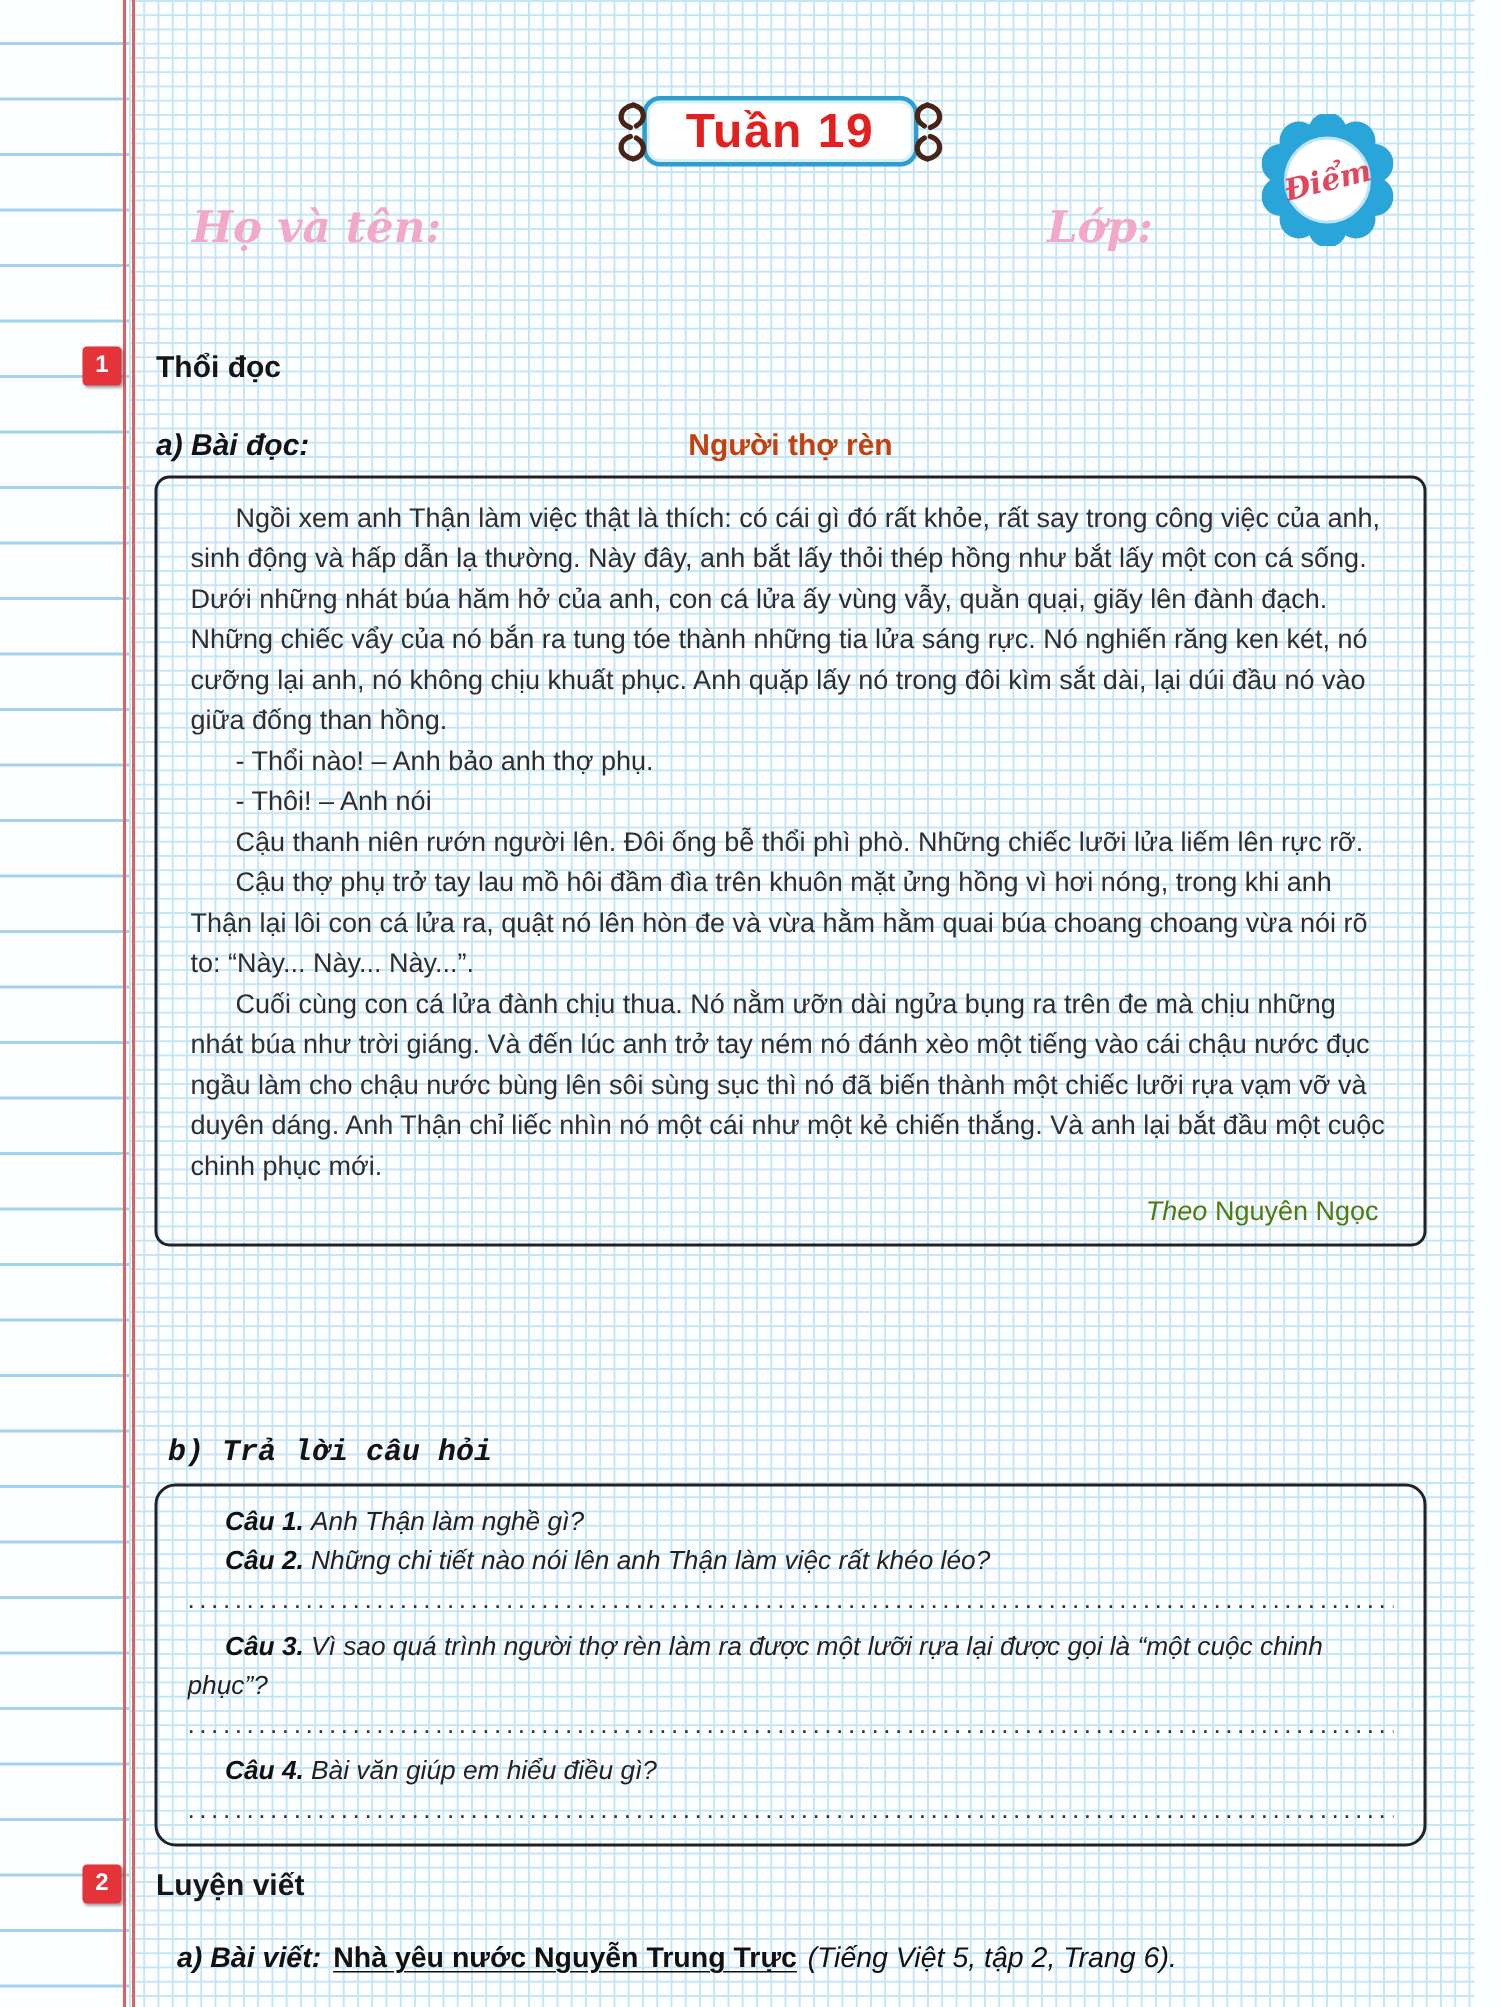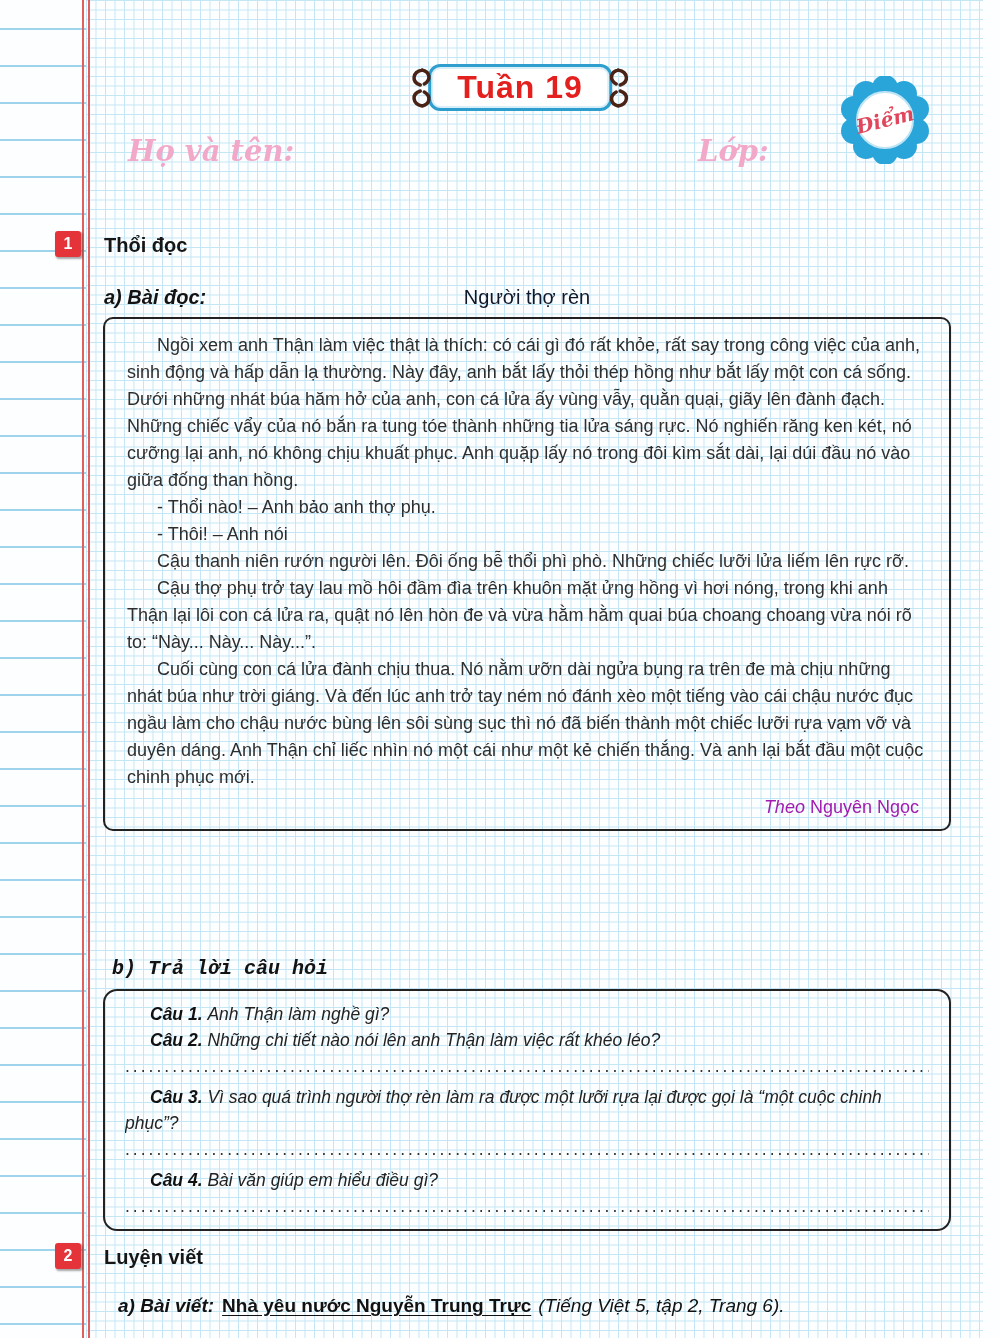--- a/index.html
+++ b/index.html
@@ -47,27 +47,27 @@
   .sec1-badge { left:55px; top:231px; }
   .sec2-badge { left:55px; top:1243px; }
   .sec-heading { font-size:20px; font-weight:bold; color:#161616; }
   .sec1-heading { left:104px; top:234px; }
   .sec2-heading { left:104px; top:1246px; }
 
   .part-label { font-size:20px; font-weight:bold; font-style:italic; color:#131313; }
   .part-a { left:104px; top:286px; }
   .part-b { left:112px; top:957px;font-family:Liberation Mono, monospace; }
   .reading-title { left:103px; top:286px; width:848px; text-align:center; font-size:20px;
-    font-weight:normal; color:#0f172a; }
+    font-weight:bold; color:#c2410c; }
 
   
   .reading-box { left:103px; top:317px; width:848px; border:2.5px solid #222; border-radius:10px;
     padding:13px 22px 8px 22px; font-size:18px; line-height:27px; color:#2e2e2e; }
   .reading-box p { text-indent:30px; }
-  .attribution { text-align:right; padding-right:8px; margin-top:3px; font-size:18px; color:#a21caf; }
+  .attribution { text-align:right; padding-right:8px; margin-top:3px; font-size:18px; color:#4d7c0f; }
   .attribution .it { font-style:italic; }
 
   
   .questions-box { left:103px; top:989px; width:848px; border:2.5px solid #222; border-radius:14px;
     padding:10px 20px; font-size:17.5px; line-height:26px; color:#222; }
   .q { overflow:hidden; }
   .q-label { font-weight:bold; font-style:italic; color:#111;margin-left:25px; }
   .q-text { font-style:italic; }
   .dots { word-break:break-all; letter-spacing:3px; color:#333; font-style:normal; }
   .q1 { max-height:26px; }

